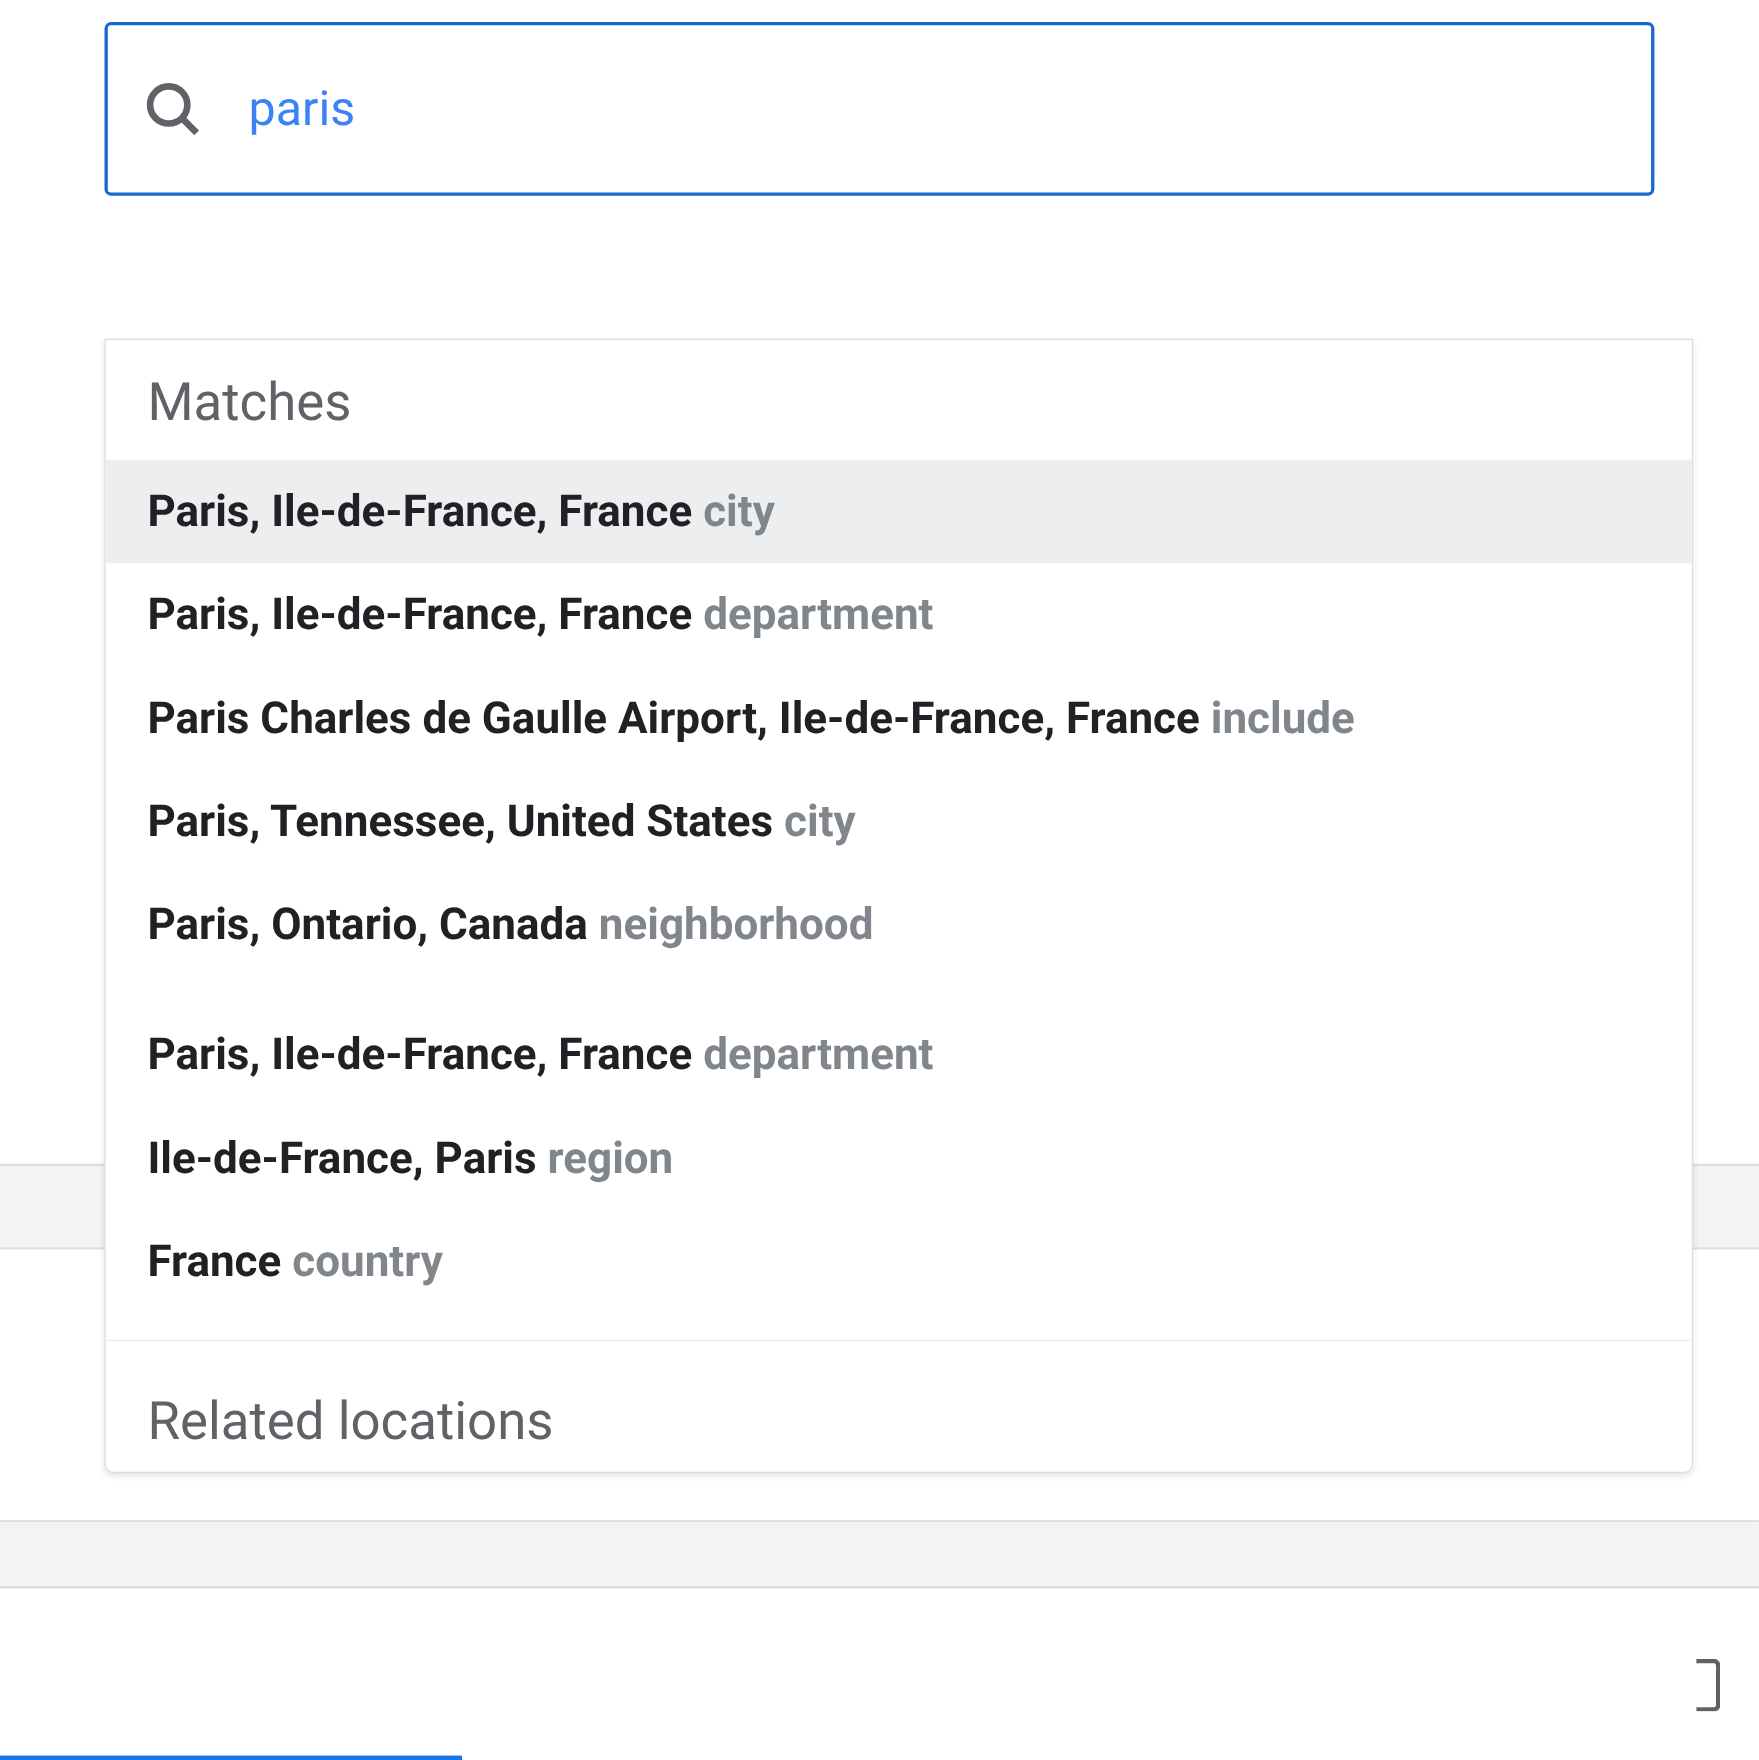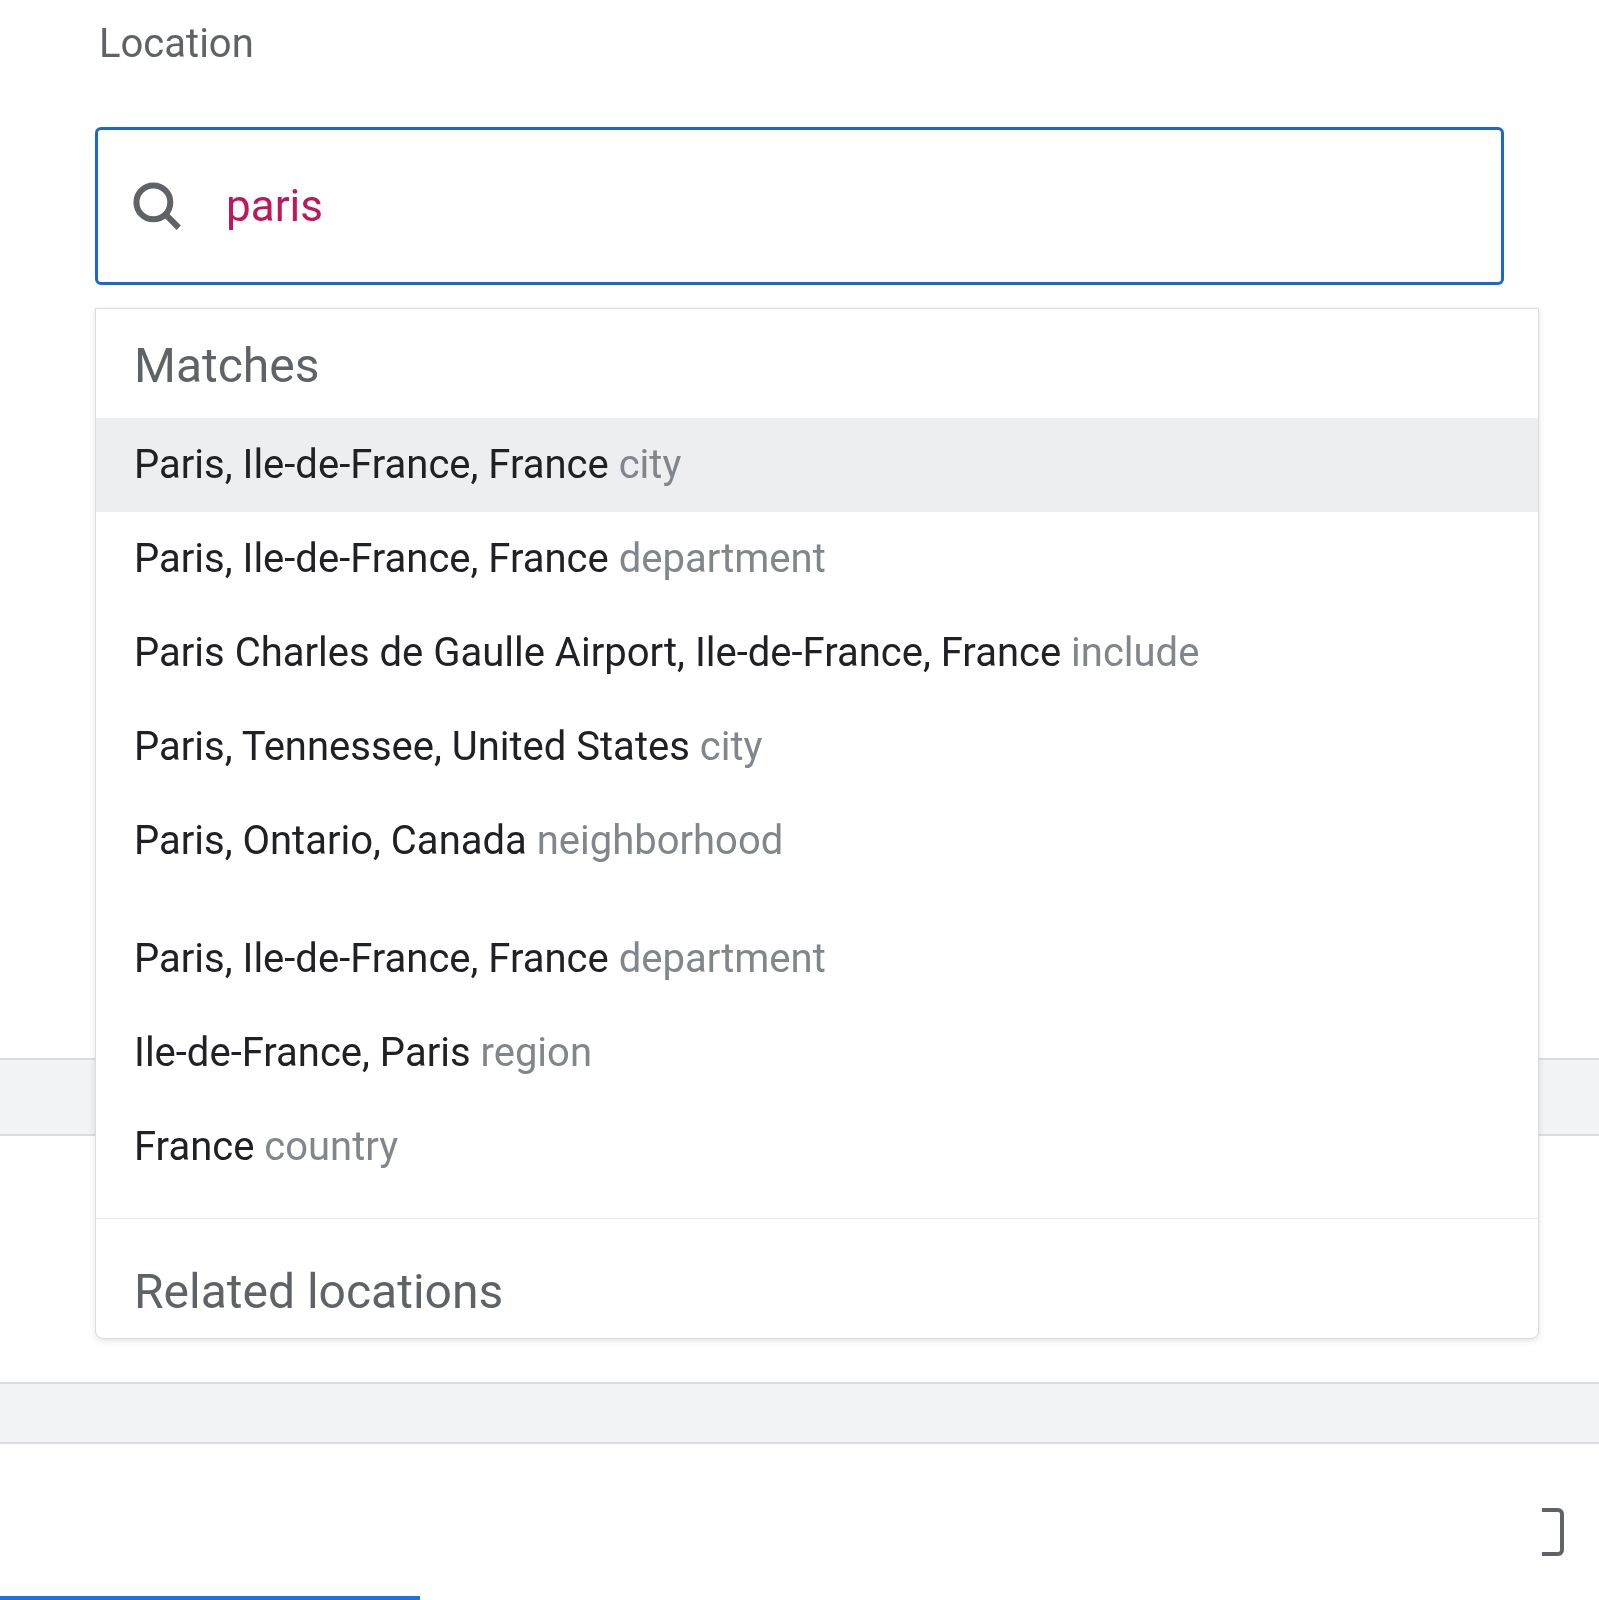--- a/index.html
+++ b/index.html
@@ -35,21 +35,21 @@
     }
     .search-icon-wrap {
       display: flex;
       align-items: center;
       margin-right: 40px;
     }
     .search-input {
       border: none;
       outline: none;
       font-size: 44px;
-      color: #be185d;
+      color: #3b82f6;
       flex: 1;
       font-family: inherit;
       font-weight: 400;
       background: transparent;
     }
     .dropdown {
       position: absolute;
       left: 95px;
       right: 60px;
       top: 308px;
@@ -69,20 +69,21 @@
       border-top: 1px solid #e8eaed;
       padding-top: 44px;
       padding-bottom: 18px;
     }
     .option {
       padding: 18px 38px;
       font-size: 40px;
       line-height: 1.45;
       cursor: pointer;
       color: #202124;
+      font-weight: bold;
     }
     .option.highlighted {
       background: #eceef0;
     }
     .option .loc-name {
       color: #202124;
     }
     .option .loc-type {
       color: #80868b;
     }
@@ -136,21 +137,20 @@
 </head>
 <body>
 
 <div class="bg-stripe stripe-1"></div>
 <div class="bg-stripe stripe-2"></div>
 <div class="bg-stripe stripe-3"></div>
 <div class="blue-underline"></div>
 <div class="right-bracket"></div>
 
 <div class="container">
-  <div class="field-label">Location</div>
 
   <div class="search-box">
     <span class="search-icon-wrap">
       <svg width="58" height="58" viewBox="0 0 24 24" fill="none" stroke="#5f6368" stroke-width="2.5">
         <circle cx="10.5" cy="10.5" r="7"></circle>
         <line x1="21" y1="21" x2="15.5" y2="15.5"></line>
       </svg>
     </span>
     <input type="text" class="search-input" value="paris" style="">
   </div>

